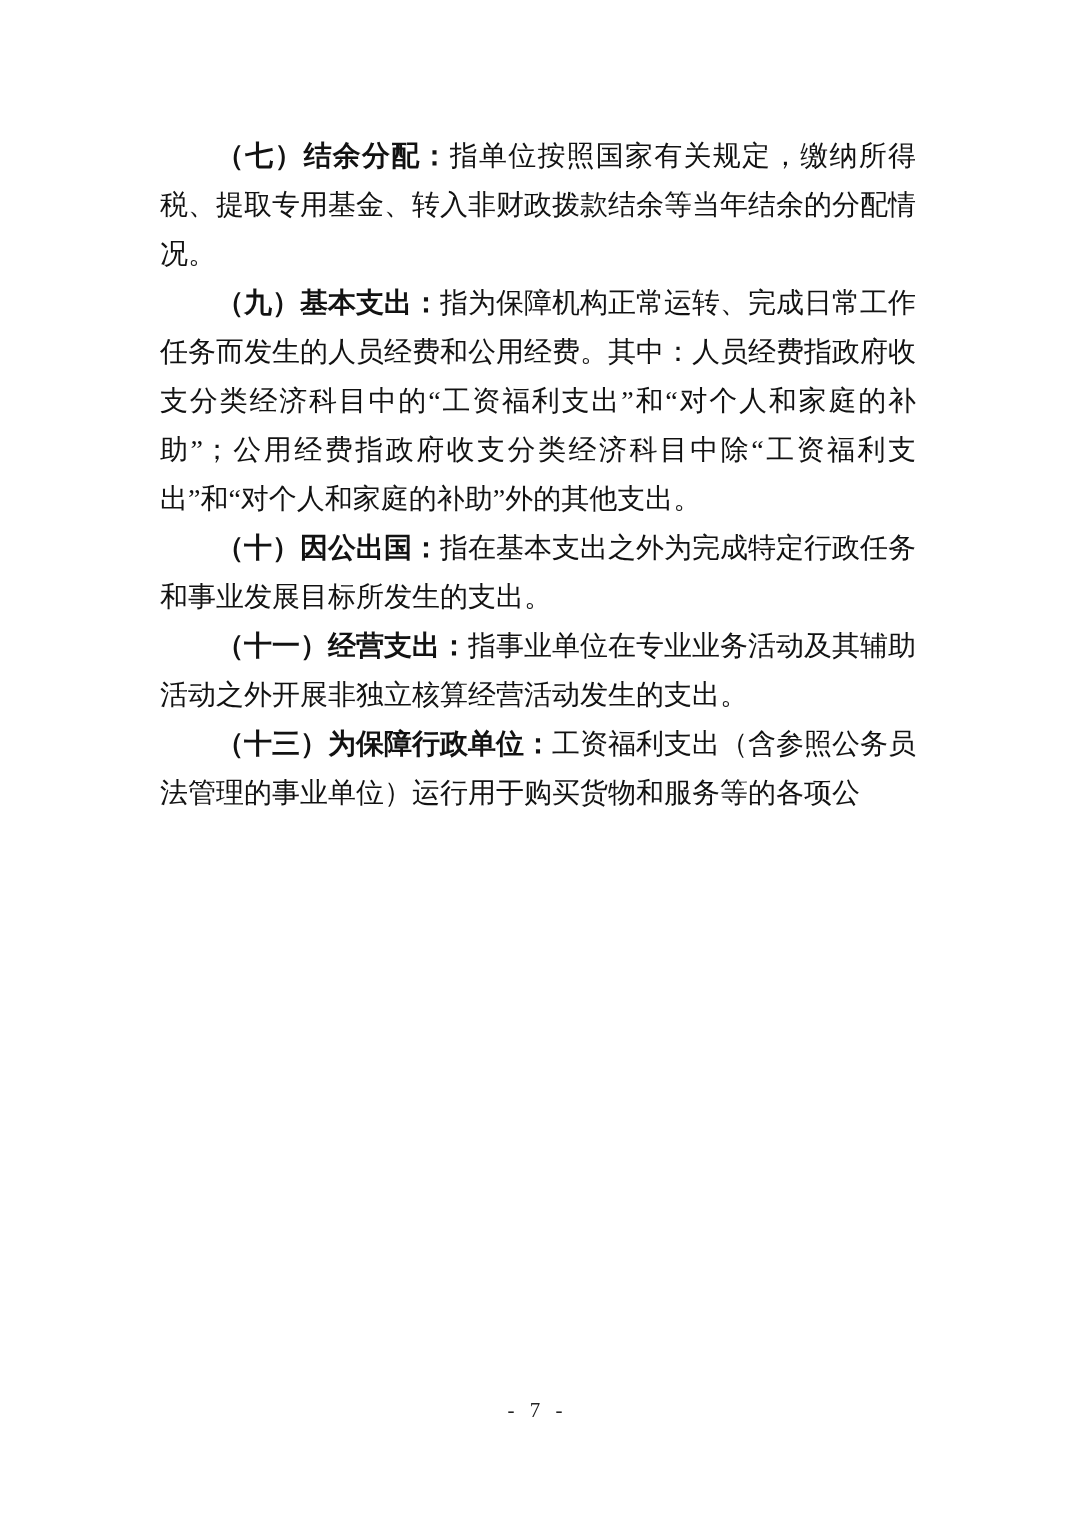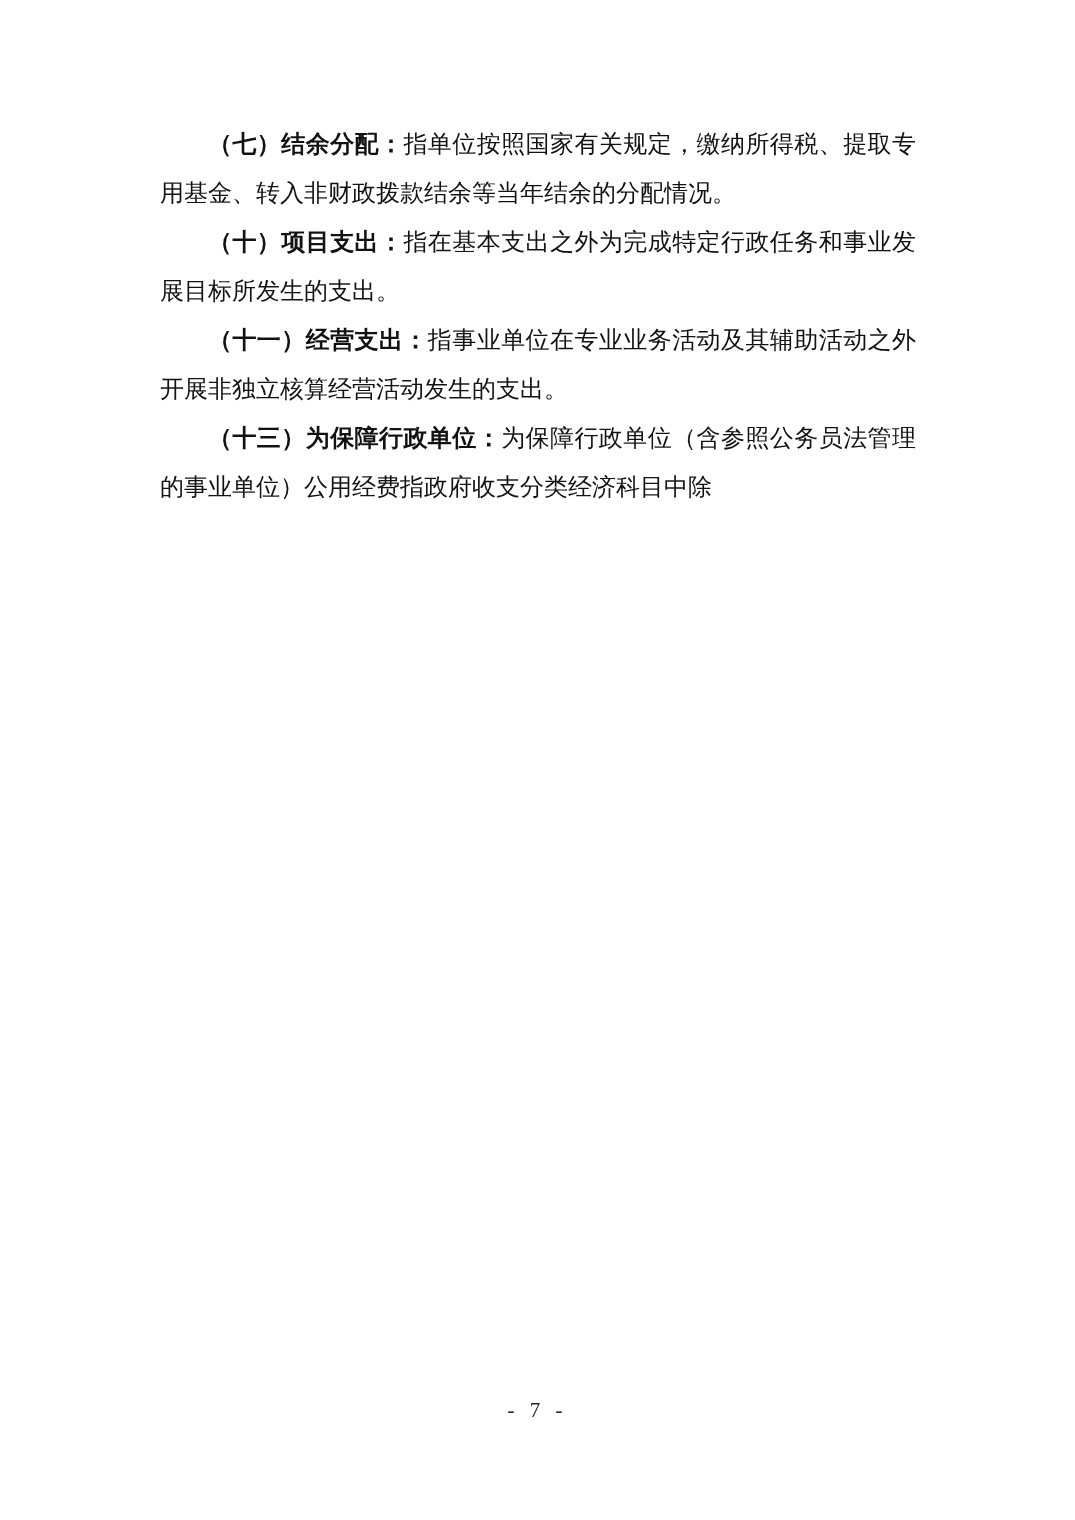--- a/index.html
+++ b/index.html
@@ -12,23 +12,23 @@
     width: 1075px;
     height: 1520px;
     background: #ffffff;
     overflow: hidden;
     font-family: "Liberation Serif", serif;
     color: #121212;
   }
   .content {
     position: absolute;
     left: 160px;
-    top: 120px;
+    top: 131px;
     width: 756px;
-    font-size: 24px;
+    font-size: 28px;
     line-height: 49px;
     text-align: justify;
     text-justify: inter-character;
   }
   p.para {
     margin: 0;
     padding: 0;
     text-indent: 2em;
   }
   .head {
@@ -44,18 +44,19 @@
     letter-spacing: 5px;
     color: #222222;
   }
 </style>
 </head>
 <body>
 
 <div class="page">
   <div class="content">
     <p class="para"><span class="head">（七）结余分配：</span><span>指单位按照国家有关规定，缴纳所得税、提取专用基金、转入非财政拨款结余等当年结余的分配情况。</span></p>
-    <p class="para"><span class="head">（十）项目支出：</span><span>指在基本支出之外为完成特定行政任务和事业发展目标所发生的支出。</span></p>
+    <p class="para"><span class="head">（九）基本支出：</span><span>指为保障机构正常运转、完成日常工作任务而发生的人员经费和公用经费。其中：人员经费指政府收支分类经济科目中的“工资福利支出”和“对个人和家庭的补助”；公用经费指政府收支分类经济科目中除“工资福利支出”和“对个人和家庭的补助”外的其他支出。</span></p>
+    <p class="para"><span class="head">（十）因公出国：</span><span>指在基本支出之外为完成特定行政任务和事业发展目标所发生的支出。</span></p>
     <p class="para"><span class="head">（十一）经营支出：</span><span>指事业单位在专业业务活动及其辅助活动之外开展非独立核算经营活动发生的支出。</span></p>
-    <p class="para"><span class="head">（十三）为保障行政单位：</span><span>为保障行政单位（含参照公务员法管理的事业单位）公用经费指政府收支分类经济科目中除</span></p>
+    <p class="para"><span class="head">（十三）为保障行政单位：</span><span>工资福利支出（含参照公务员法管理的事业单位）运行用于购买货物和服务等的各项公</span></p>
   </div>
   <div class="footer">- 7 -</div>
 </div>
 
 </body></html>

